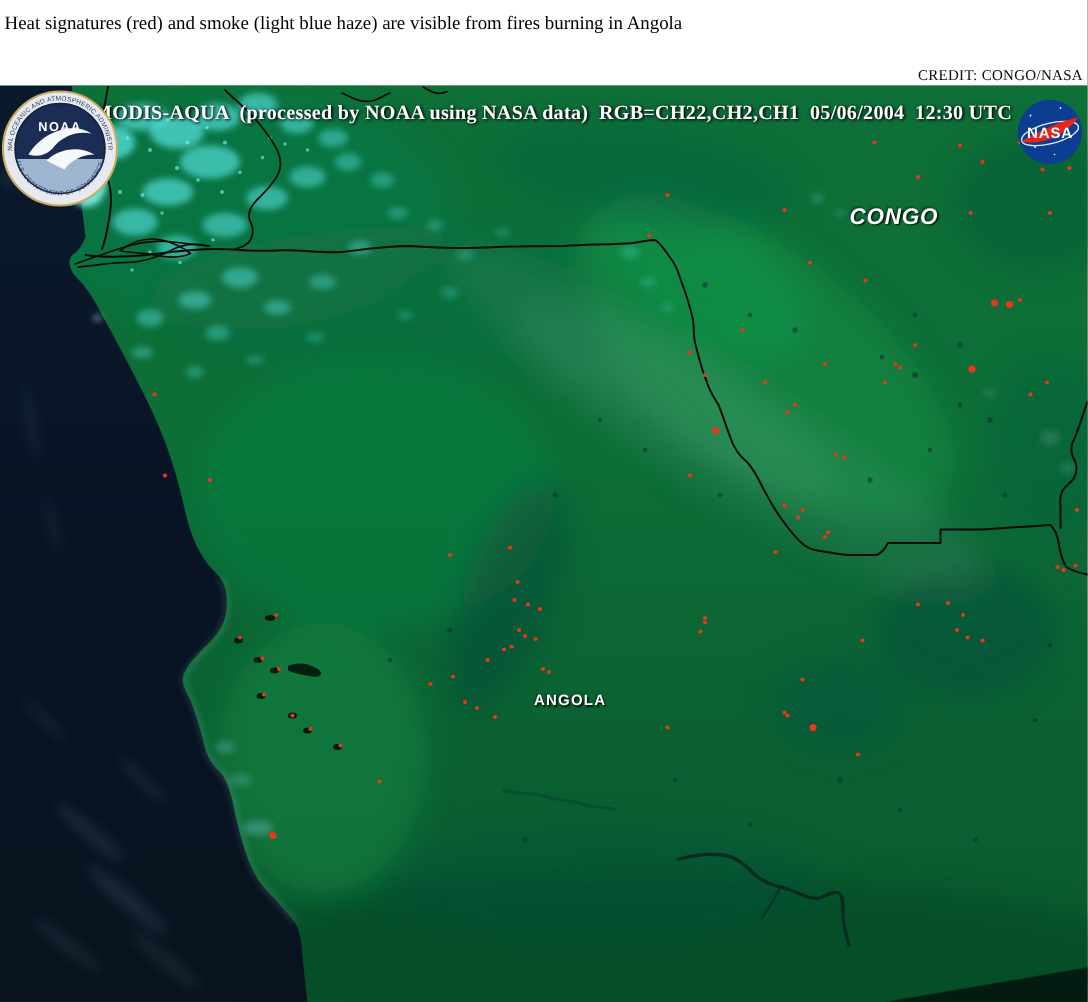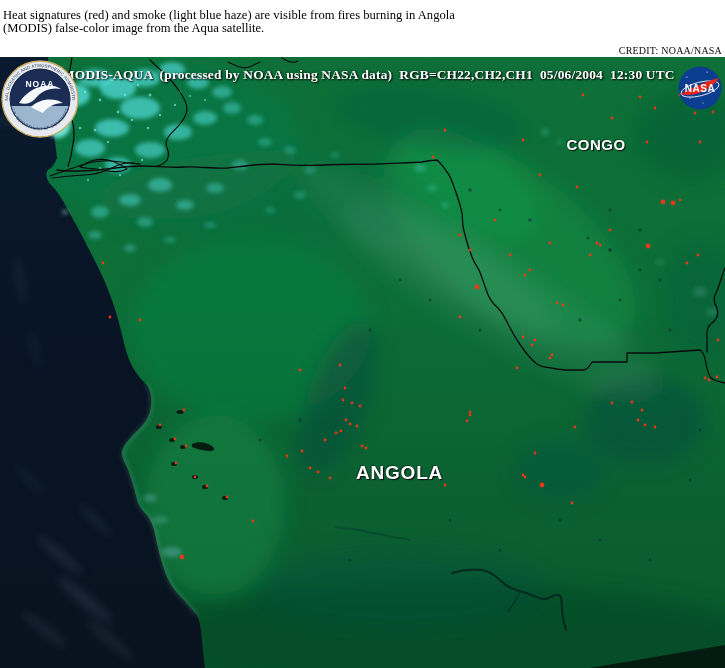--- a/index.html
+++ b/index.html
@@ -16,39 +16,38 @@
   .map svg.base{position:absolute;top:0;left:0;}
   .map-title{
     position:absolute;top:10px;left:62px;z-index:4;
     color:#fff;font-weight:bold;font-size:13.4px;letter-spacing:.2px;white-space:pre;
     font-family:"Liberation Serif",serif;
     text-shadow:1px 1px 2px rgba(0,0,0,.95),0 0 3px rgba(0,0,0,.5);
   }
   .geo-label{position:absolute;z-index:4;color:#fff;font-family:"Liberation Sans",sans-serif;font-weight:bold;
     text-shadow:1px 1px 1px rgba(0,0,0,.85),-1px -1px 1px rgba(0,0,0,.3);}
   .congo{top:81px;left:478px;width:236px;text-align:center;line-height:14.5px;}
-  .congo .l1{font-size:15px;letter-spacing:.5px;}
+  .congo .l1{font-size:15px;letter-spacing:.5px;font-style:italic;}
   .congo .l2{font-size:13.8px;}
-  .angola{top:405px;left:356px;font-size:19px;letter-spacing:.8px;}
+  .angola{top:405px;left:356px;font-size:10px;letter-spacing:.8px;}
   .atlantic{top:388px;left:22px;width:56px;text-align:center;z-index:4;
     color:#f2e838;font-family:"Liberation Serif",serif;font-style:italic;font-weight:bold;
     font-size:11.3px;line-height:10.5px;text-shadow:1px 1px 1px rgba(0,0,0,.8);}
   .logo{position:absolute;z-index:5;}
   .noaa-logo{top:2px;left:1px;}
   .nasa-logo{top:8px;left:677px;}
 </style>
 </head>
 <body>
 
 <div class="header">
   <div class="header-text">
     <div>Heat signatures (red) and smoke (light blue haze) are visible from fires burning in Angola</div>
-    <div>(MODIS) false-color image from the Aqua satellite.</div>
   </div>
-  <div class="credit">CREDIT: NOAA/NASA</div>
+  <div class="credit">CREDIT: CONGO/NASA</div>
 </div>
 
 <div class="map">
 
 <svg class="base" width="725" height="611" viewBox="0 57 725 611" xmlns="http://www.w3.org/2000/svg">
   <defs>
     <linearGradient id="landGrad" x1="0" y1="57" x2="0" y2="668" gradientUnits="userSpaceOnUse">
       <stop offset="0" stop-color="#0e7038"></stop>
           <stop offset="0.4" stop-color="#0d6e37"></stop>
       <stop offset="0.7" stop-color="#0b6132"></stop>

